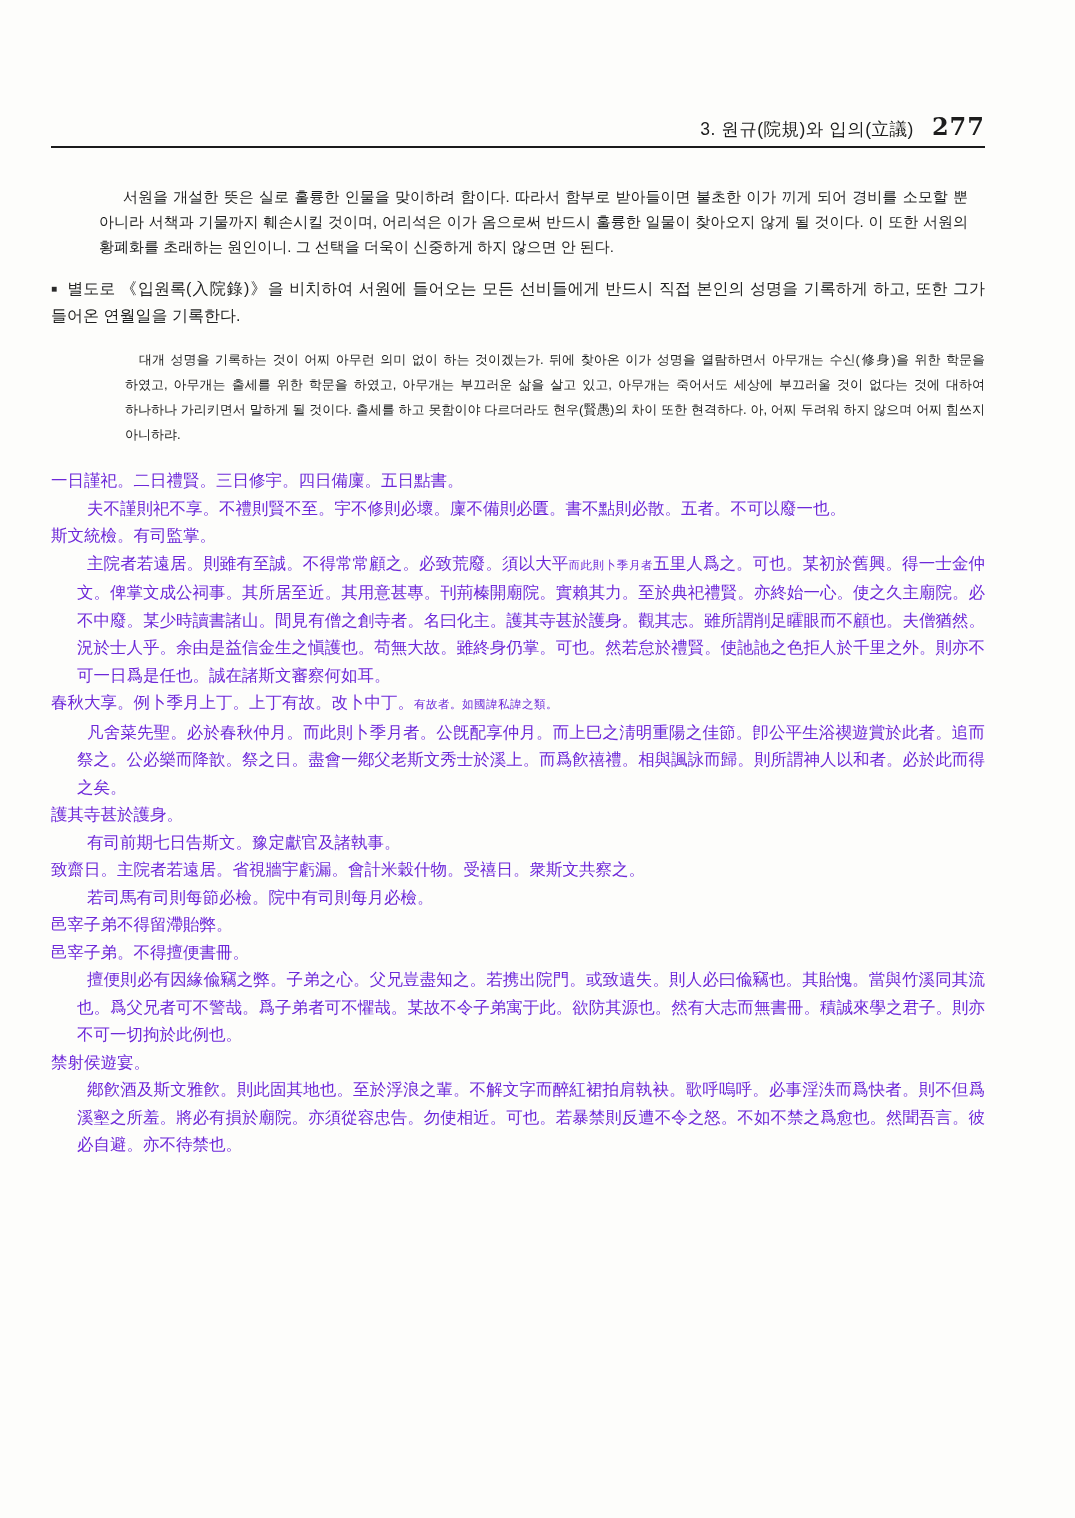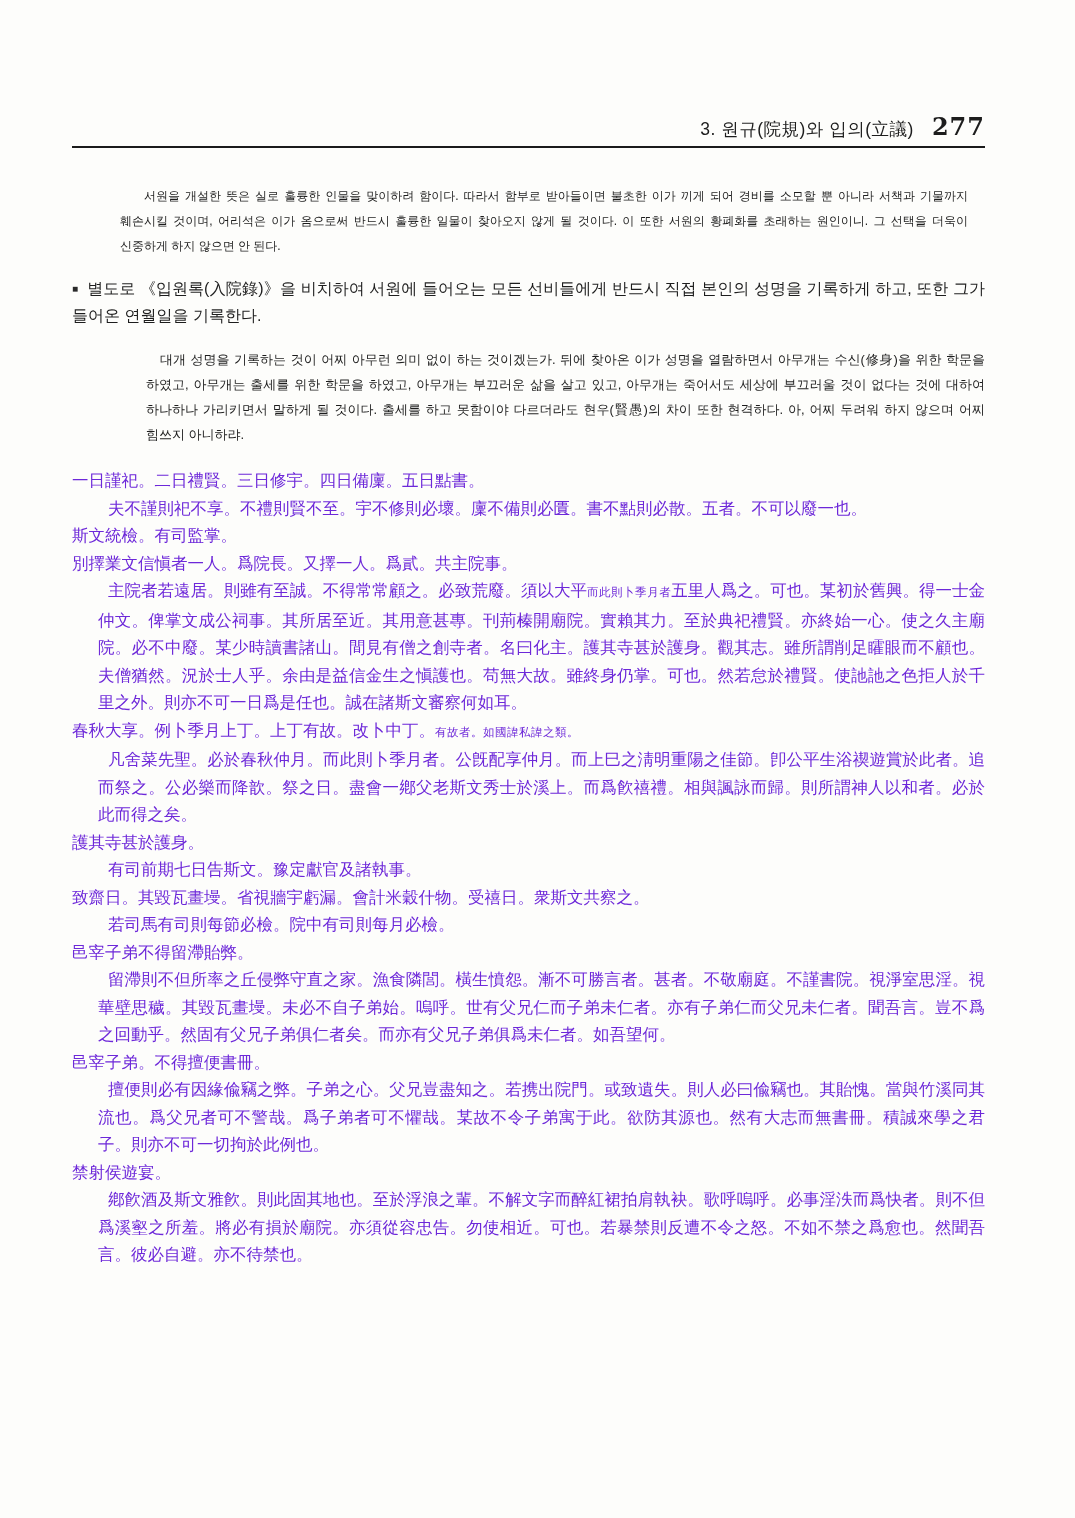--- a/index.html
+++ b/index.html
@@ -7,21 +7,21 @@
     padding: 0;
     background: #ffffff;
   }
   .page {
     position: relative;
     width: 1075px;
     height: 1518px;
     box-sizing: border-box;
     background: #fdfdfb;
     color: #1d1d1d;
-    padding: 112px 90px 0 72px;
+    padding: 112px 90px 0 51px;
     overflow: hidden;
   }
   
   .header-row {
     display: flex;
     justify-content: flex-end;
     align-items: baseline;
     gap: 18px;
     border-bottom: 2px solid #1b1b1b;
     padding-bottom: 5px;
@@ -35,21 +35,21 @@
     font-size: 24px;
     font-weight: bold;
     font-family: "DejaVu Serif", serif;
     letter-spacing: 1px;
   }
   
   .k-intro {
     margin: 36px 17px 0 48px;
     text-indent: 24px;
     font-family: "Liberation Sans", sans-serif;
-    font-size: 12px;
+    font-size: 15px;
     line-height: 25px;
     text-align: justify;
     word-break: keep-all;
   }
   .k-rule {
     margin: 16px 0 0 0;
     font-family: "Liberation Sans", sans-serif;
     font-size: 16px;
     line-height: 27px;
     text-align: justify;
@@ -104,29 +104,27 @@
   <p class="k-intro">서원을 개설한 뜻은 실로 훌륭한 인물을 맞이하려 함이다. 따라서 함부로 받아들이면 불초한 이가 끼게 되어 경비를 소모할 뿐 아니라 서책과 기물까지 훼손시킬 것이며, 어리석은 이가 옴으로써 반드시 훌륭한 일물이 찾아오지 않게 될 것이다. 이 또한 서원의 황폐화를 초래하는 원인이니. 그 선택을 더욱이 신중하게 하지 않으면 안 된다.</p>
 
   <p class="k-rule"><span class="bullet">■</span><span>별도로 《입원록(入院錄)》을 비치하여 서원에 들어오는 모든 선비들에게 반드시 직접 본인의 성명을 기록하게 하고, 또한 그가 들어온 연월일을 기록한다.</span></p>
 
   <p class="k-comment">대개 성명을 기록하는 것이 어찌 아무런 의미 없이 하는 것이겠는가. 뒤에 찾아온 이가 성명을 열람하면서 아무개는 수신(修身)을 위한 학문을 하였고, 아무개는 출세를 위한 학문을 하였고, 아무개는 부끄러운 삶을 살고 있고, 아무개는 죽어서도 세상에 부끄러울 것이 없다는 것에 대하여 하나하나 가리키면서 말하게 될 것이다. 출세를 하고 못함이야 다르더라도 현우(賢愚)의 차이 또한 현격하다. 아, 어찌 두려워 하지 않으며 어찌 힘쓰지 아니하랴.</p>
 
   <div class="hanja-section">
       <p class="hj rule"><span>一日謹祀。二日禮賢。三日修宇。四日備廩。五日點書。</span></p>
       <p class="hj comment"><span>夫不謹則祀不享。不禮則賢不至。宇不修則必壞。廩不備則必匱。書不點則必散。五者。不可以廢一也。</span></p>
       <p class="hj rule"><span>斯文統檢。有司監掌。</span></p>
-      <p class="hj rule"><span>別擇業文信愼者一人。爲院長。又擇一人。爲貳。共主院事。</span></p>
       <p class="hj comment"><span>主院者若遠居。則雖有至誠。不得常常顧之。必致荒廢。須以大平</span><span class="small-note">而此則卜季月者</span><span>五里人爲之。可也。某初於舊興。得一士金仲文。俾掌文成公祠事。其所居至近。其用意甚專。刊荊榛開廟院。實賴其力。至於典祀禮賢。亦終始一心。使之久主廟院。必不中廢。某少時讀書諸山。間見有僧之創寺者。名曰化主。護其寺甚於護身。觀其志。雖所謂削足矐眼而不顧也。夫僧猶然。況於士人乎。余由是益信金生之愼護也。苟無大故。雖終身仍掌。可也。然若怠於禮賢。使訑訑之色拒人於千里之外。則亦不可一日爲是任也。誠在諸斯文審察何如耳。</span></p>
       <p class="hj rule"><span>春秋大享。例卜季月上丁。上丁有故。改卜中丁。</span><span class="small-note">有故者。如國諱私諱之類。</span></p>
       <p class="hj comment"><span>凡舍菜先聖。必於春秋仲月。而此則卜季月者。公旣配享仲月。而上巳之淸明重陽之佳節。卽公平生浴禊遊賞於此者。追而祭之。公必樂而降歆。祭之日。盡會一鄕父老斯文秀士於溪上。而爲飮禧禮。相與諷詠而歸。則所謂神人以和者。必於此而得之矣。</span></p>
       <p class="hj rule"><span>護其寺甚於護身。</span></p>
       <p class="hj comment"><span>有司前期七日告斯文。豫定獻官及諸執事。</span></p>
-      <p class="hj rule"><span>致齋日。其毀瓦畫墁。省視牆宇虧漏。會計米穀什物。受禧日。衆斯文共察之。</span></p>
+      <p class="hj rule"><span>致齋日。主院者若遠居。省視牆宇虧漏。會計米穀什物。受禧日。衆斯文共察之。</span></p>
       <p class="hj comment"><span>若司馬有司則每節必檢。院中有司則每月必檢。</span></p>
       <p class="hj rule"><span>邑宰子弟不得留滯貽弊。</span></p>
-      <p class="hj comment"><span>留滯則不但所率之丘侵弊守直之家。漁食隣閭。橫生憤怨。漸不可勝言者。甚者。不敬廟庭。不謹書院。視淨室思淫。視華壁思穢。其毀瓦畫墁。未必不自子弟始。嗚呼。世有父兄仁而子弟未仁者。亦有子弟仁而父兄未仁者。聞吾言。豈不爲之回動乎。然固有父兄子弟俱仁者矣。而亦有父兄子弟俱爲未仁者。如吾望何。</span></p>
       <p class="hj rule"><span>邑宰子弟。不得擅便書冊。</span></p>
       <p class="hj comment"><span>擅便則必有因緣偸竊之弊。子弟之心。父兄豈盡知之。若携出院門。或致遺失。則人必曰偸竊也。其貽愧。當與竹溪同其流也。爲父兄者可不警哉。爲子弟者可不懼哉。某故不令子弟寓于此。欲防其源也。然有大志而無書冊。積誠來學之君子。則亦不可一切拘於此例也。</span></p>
       <p class="hj rule"><span>禁射侯遊宴。</span></p>
       <p class="hj comment"><span>鄕飮酒及斯文雅飮。則此固其地也。至於浮浪之輩。不解文字而醉紅裙拍肩執袂。歌呼嗚呼。必事淫泆而爲快者。則不但爲溪壑之所羞。將必有損於廟院。亦須從容忠告。勿使相近。可也。若暴禁則反遭不令之怒。不如不禁之爲愈也。然聞吾言。彼必自避。亦不待禁也。</span></p>
     </div>
 
 </div>
 
 </body></html>

